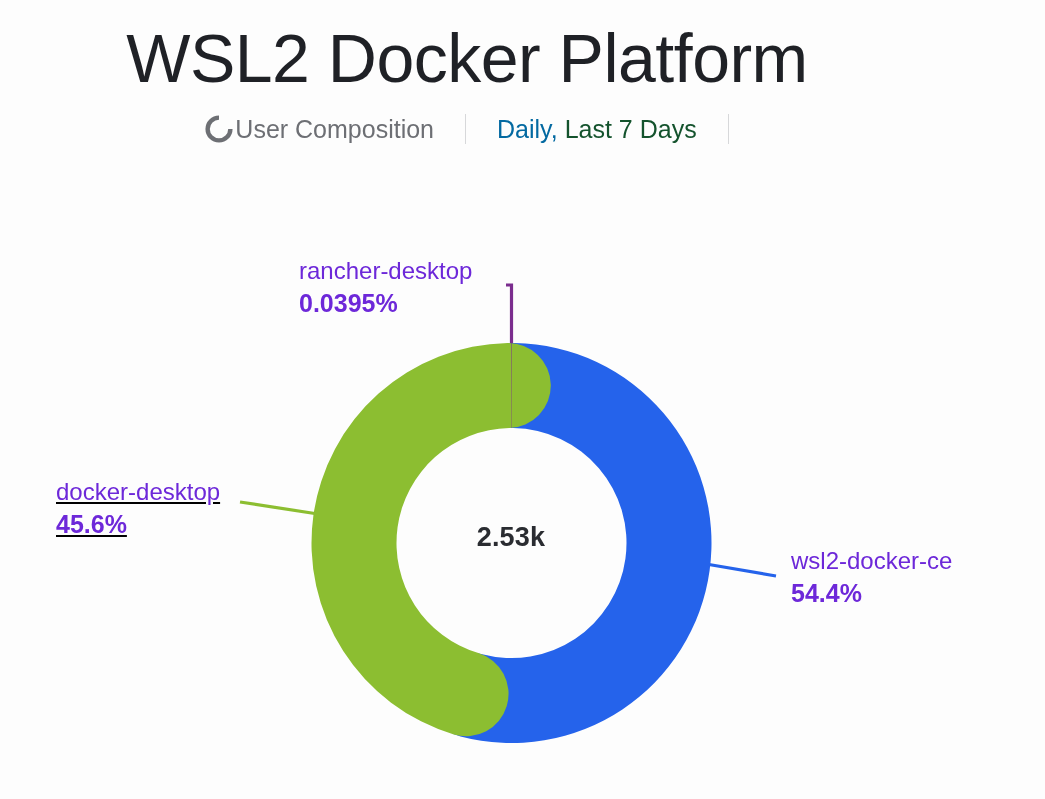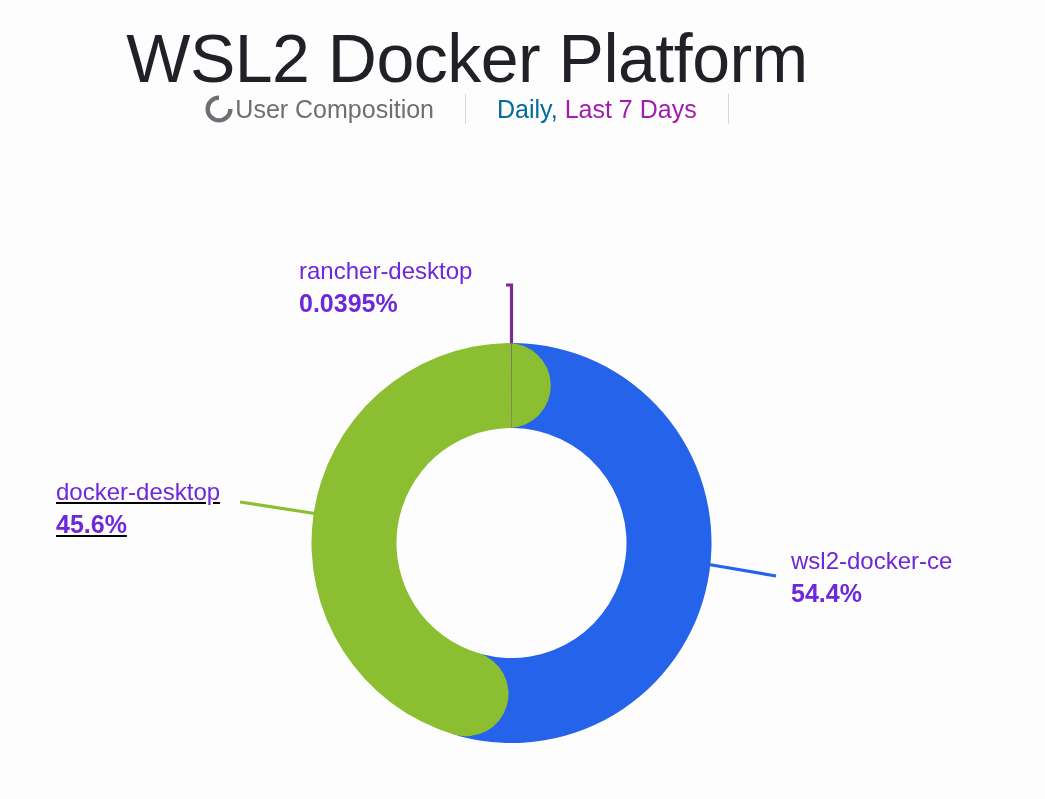--- a/index.html
+++ b/index.html
@@ -36,20 +36,21 @@
     padding-top: 24px;
     font-size: 68px;
     line-height: 1.0;
     font-weight: 400;
     letter-spacing: -0.5px;
     color: #1f2126;
     white-space: nowrap;
   }
 
   .subtitle-row {
+    margin-top: 20px;
     display: flex;
     align-items: center;
     justify-content: center;
     gap: 13px;
     height: 34px;
   }
 
   .subtitle-seg {
     display: flex;
     align-items: center;
@@ -71,21 +72,21 @@
 
   .donut-icon {
     width: 28px;
     height: 28px;
     margin-right: 2px;
     flex: 0 0 auto;
     display: block;
   }
 
   .seg-strong { color: #0369a1; }
-  .seg-soft   { color: #a21caf; }
+  .seg-soft   { color: #14532d; }
 
   
   .chart-area {
     position: absolute;
     left: 0;
     top: 0;
     width: 1045px;
     height: 799px;
   }
 
@@ -174,20 +175,21 @@
         <path id="leader-wsl2" d="M776 576 L706 564" fill="none" stroke-width="3.2" stroke="#2563eb"></path>
       </g>
 
       <g id="slices">
           <path d="M 514.9904812874566 343.03046096872174 A 200 200 0 1 1 460.5368297713248 736.3979195344227 A 7 7 0 0 1 482.19617711851174 654.2038037322931 A 115 115 0 1 0 513.5070267402876 428.017515057015 A 7 7 0 0 1 514.9904812874566 343.03046096872174 Z" fill="#2563eb" stroke="none"></path>
           <path d="M 453.81838510258723 734.5015177559346 A 200 200 0 0 1 507.5134298830345 343.03973580057834 A 7 7 0 0 1 509.2077221827449 428.02284808533256 A 115 115 0 0 0 478.33307143398764 653.1133727096625 A 7 7 0 0 1 453.81838510258723 734.5015177559346 Z" fill="#8cbe31" stroke="none"></path>
           <path d="M 511.0038248590876 343.00061547537314 A 200 200 0 0 1 511.4999999999998 343 L 511.4999999999999 428 A 115 115 0 0 0 511.21469929397534 428.0003538983396 Z" fill="#7b2d8e" stroke="none"></path>
         </g>
     </svg>
 
+    <div class="center-value">2.53k</div>
 
     <div class="callout" id="callout-rancher">
       <span class="name">rancher-desktop</span>
       <span class="pct">0.0395%</span>
     </div>
 
     <div class="callout" id="callout-docker">
       <span class="name">docker-desktop</span>
       <span class="pct">45.6%</span>
     </div>

